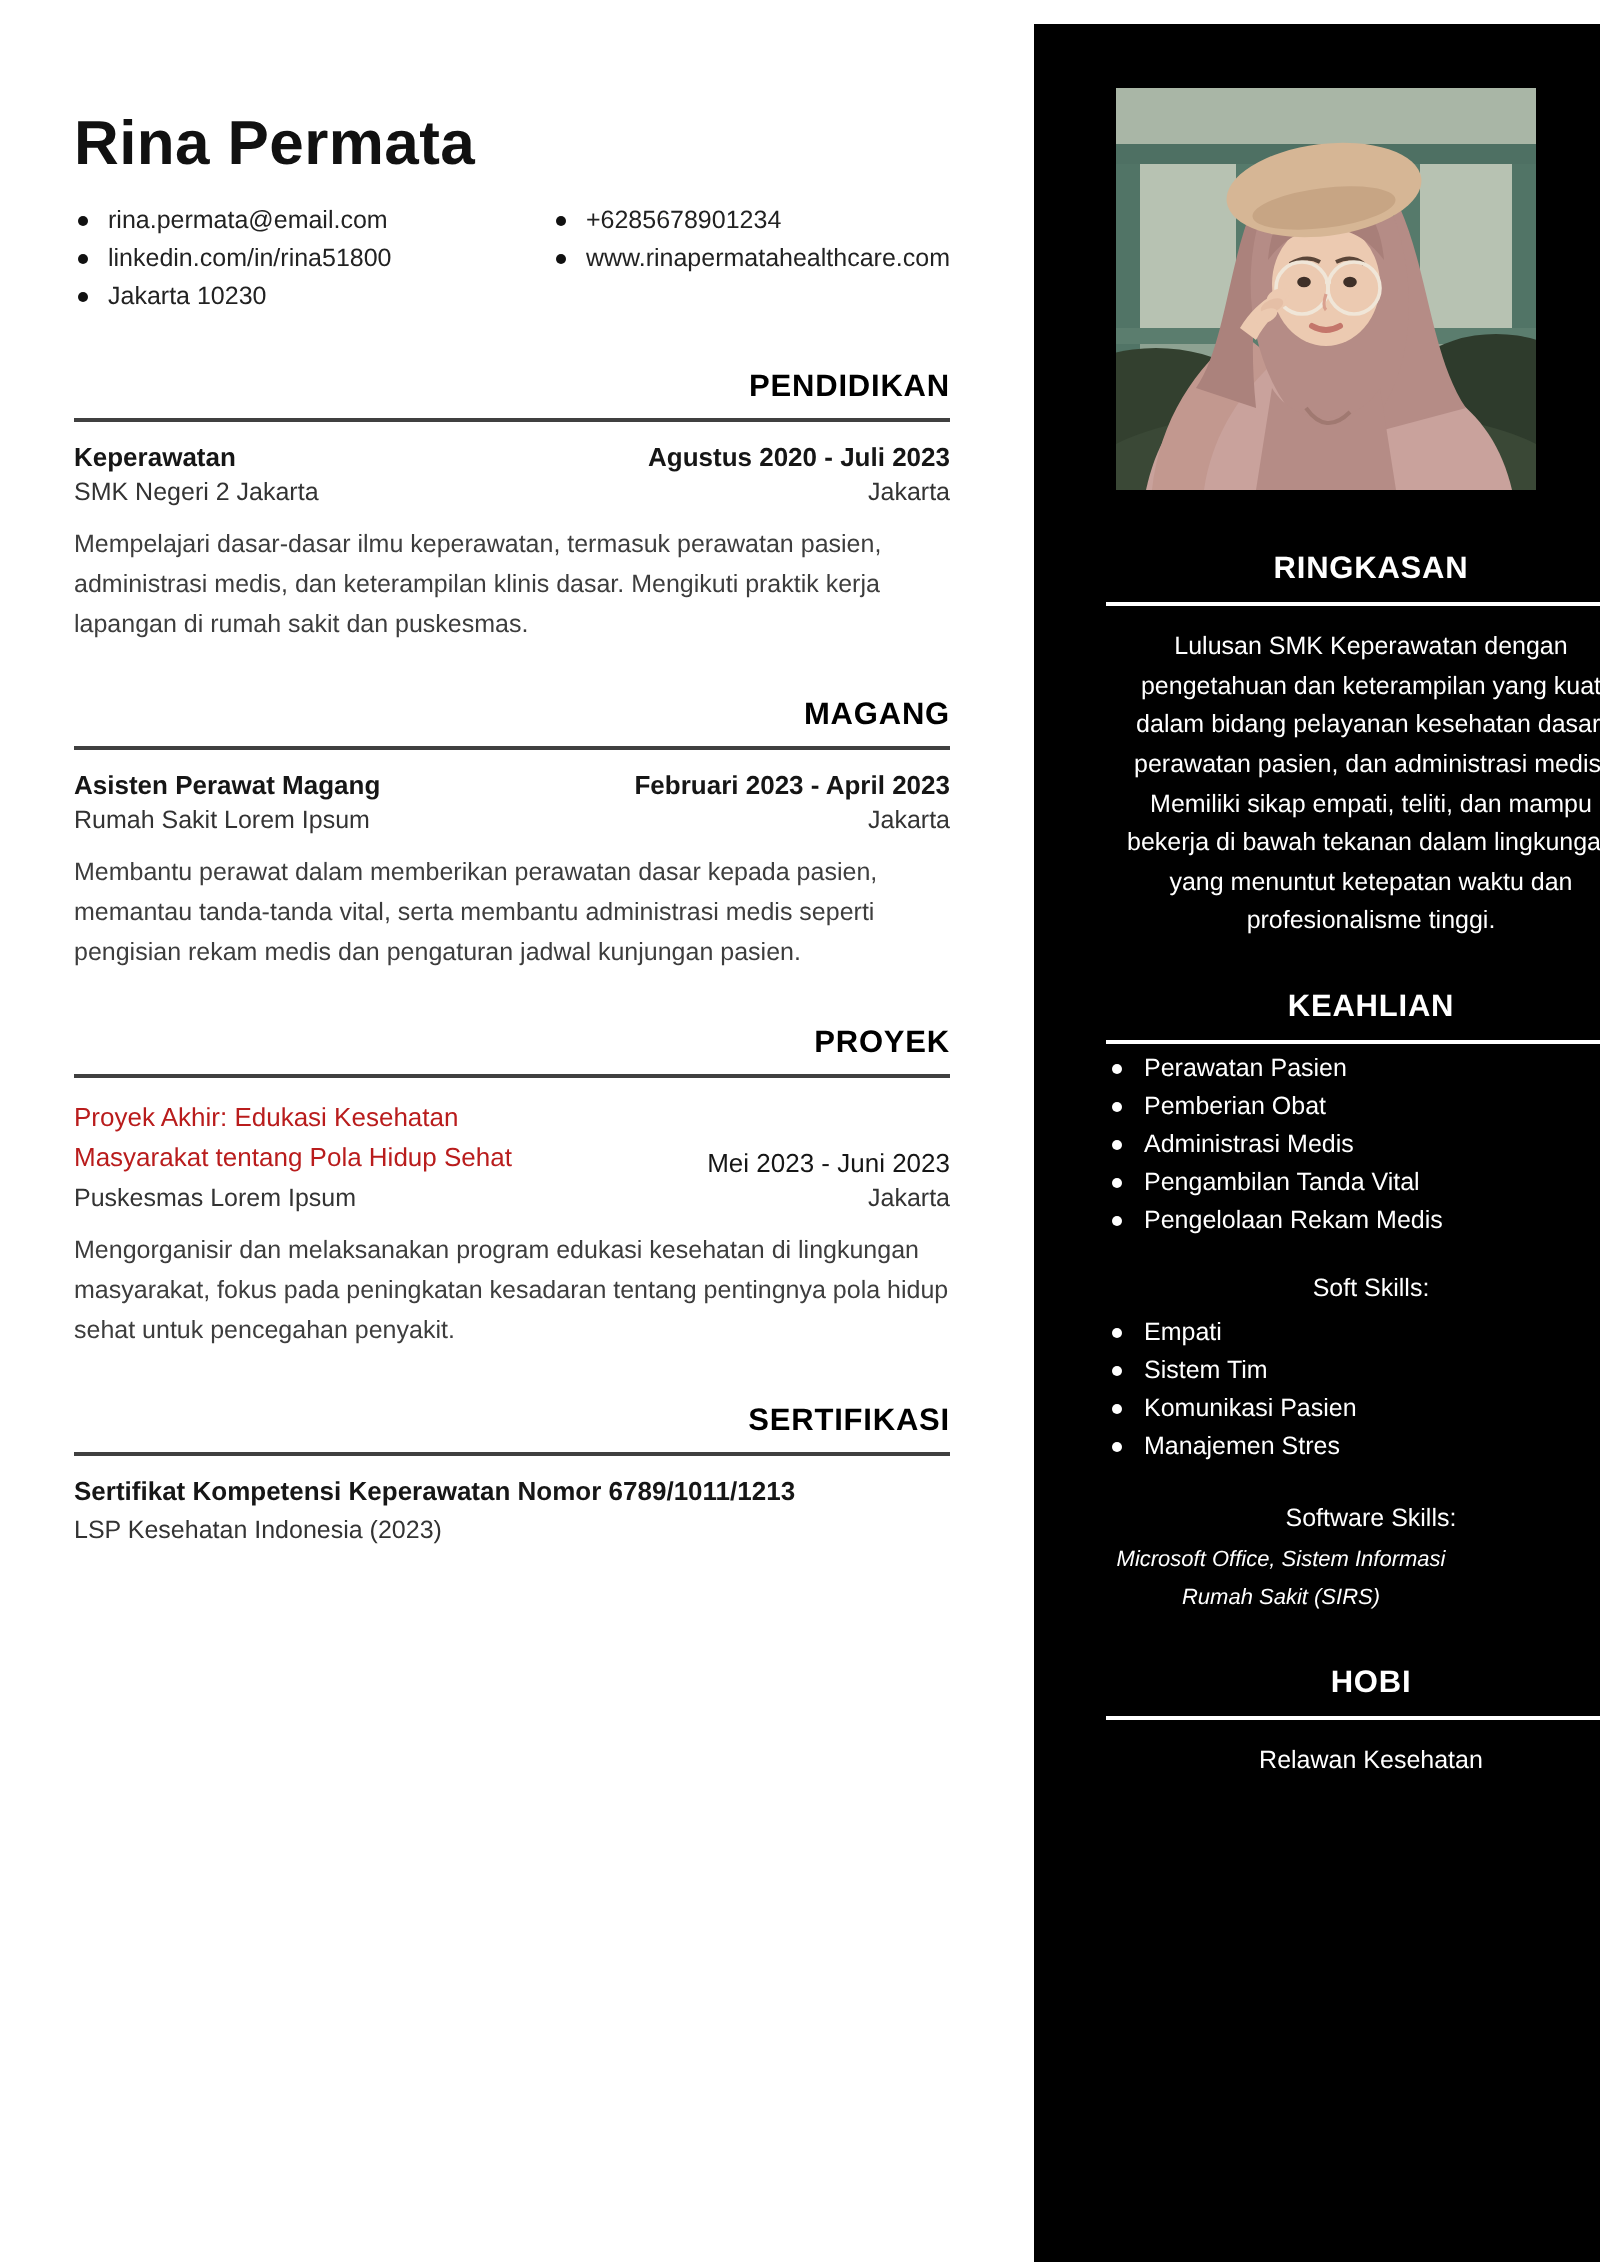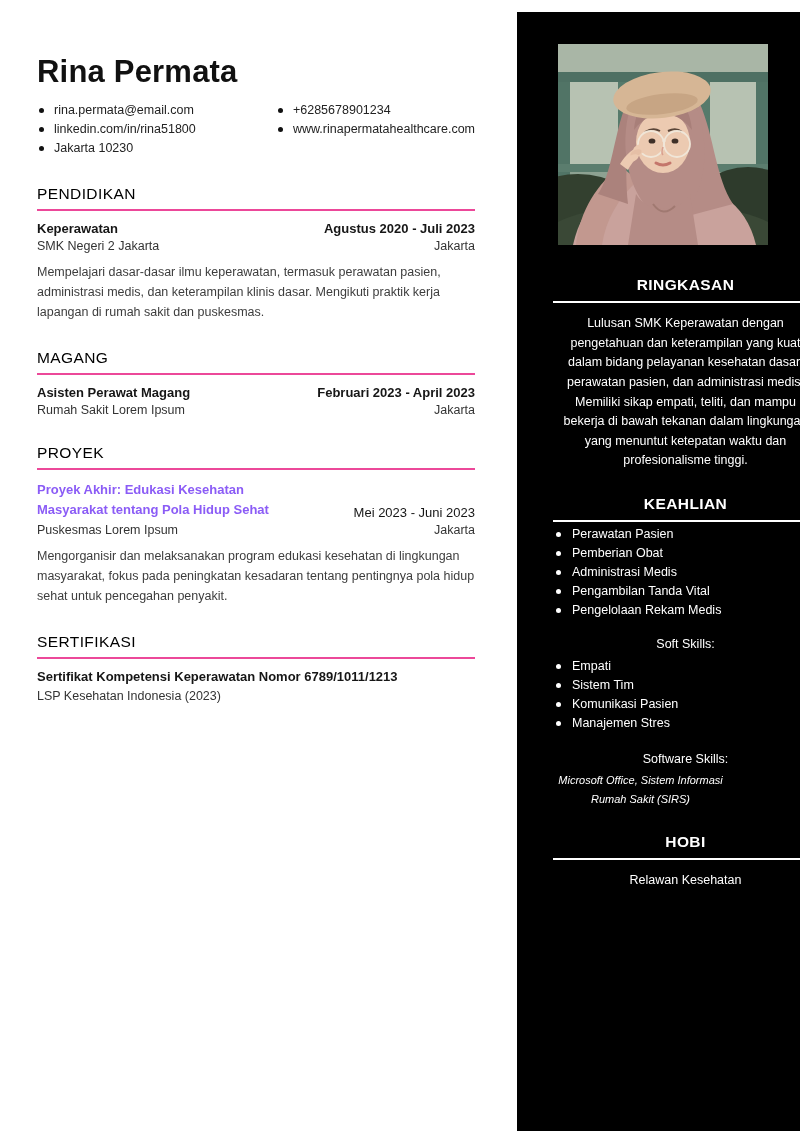--- a/index.html
+++ b/index.html
@@ -39,29 +39,29 @@
   .contacts { display:flex; margin-top:11px; }
   .contact-col-left { width:258px; }
   .contact-col-right { flex:1; }
   .contact-item { display:flex; align-items:flex-start; font-size:12.5px; line-height:19px; color:#222; }
   .contact-item .dot {
     flex:0 0 auto; width:5px; height:5px; border-radius:50%;
     background:#111; margin:7px 10px 0 2px;
   }
   .section { margin-top:27px; }
   .section-heading {
-    font-size:15.5px; font-weight:normal; color:#000; letter-spacing:.4px;
-    padding-bottom:6px; border-bottom:2px solid #ec4899;
+    font-size:15.5px; font-weight:bold; color:#000; letter-spacing:.4px;
+    padding-bottom:6px; border-bottom:2px solid #404040;text-align:right;
   }
   .entry-row { display:flex; justify-content:space-between; margin-top:10px;align-items:center; }
   .entry-row.bold { font-weight:bold; font-size:13px; color:#161616; }
   .entry-row.sub { margin-top:3px; font-size:12.5px; color:#333; }
   .entry-desc { margin-top:9px; font-size:12.5px; line-height:1.6; color:#3d3d3d; }
   .proyek-head { display:flex; justify-content:space-between; align-items:flex-end; margin-top:10px; }
-  .proyek-title { width:232px; font-weight:bold; font-size:13px; line-height:1.55; color:#8b5cf6; }
+  .proyek-title { width:232px; font-weight:normal; font-size:13px; line-height:1.55; color:#b91c1c; }
   .proyek-date { font-weight:normal; font-size:13px; white-space:nowrap; color:#161616; }
   .cert-name { margin-top:10px; font-weight:bold; font-size:13px; color:#161616; }
   .cert-issuer { margin-top:5px; font-size:12.5px; color:#333; }
 </style>
 </head>
 <body>
 
 <div class="page">
 
   <div class="main-col">
@@ -111,20 +111,21 @@
     <div class="section">
       <div class="section-heading">MAGANG</div>
       <div class="entry-row bold">
         <span>Asisten Perawat Magang</span>
         <span>Februari 2023 - April 2023</span>
       </div>
       <div class="entry-row sub">
         <span>Rumah Sakit Lorem Ipsum</span>
         <span>Jakarta</span>
       </div>
+      <div class="entry-desc">Membantu perawat dalam memberikan perawatan dasar kepada pasien, memantau tanda-tanda vital, serta membantu administrasi medis seperti pengisian rekam medis dan pengaturan jadwal kunjungan pasien.</div>
     </div>
 
     <div class="section">
       <div class="section-heading">PROYEK</div>
       <div class="proyek-head">
         <div class="proyek-title">Proyek Akhir: Edukasi Kesehatan Masyarakat tentang Pola Hidup Sehat</div>
         <div class="proyek-date">Mei 2023 - Juni 2023</div>
       </div>
       <div class="entry-row sub">
         <span>Puskesmas Lorem Ipsum</span>

